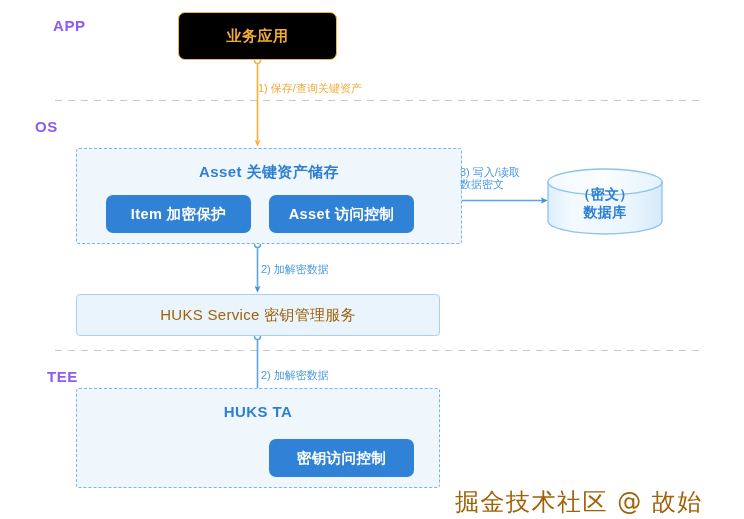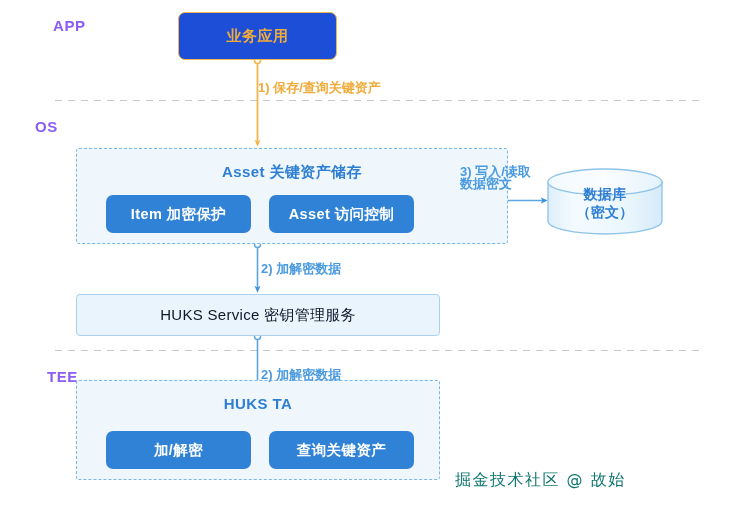--- a/index.html
+++ b/index.html
@@ -34,21 +34,21 @@
   }
   #tier-app   { left: 53px; top: 17px; }
   #tier-os    { left: 35px; top: 118px; }
   #tier-tee   { left: 47px; top: 368px; }
 
   
   #app-box {
     position: absolute;
     left: 178px; top: 12px;
     width: 159px; height: 48px;
-    background: #1d4ed8;
+    background: #000000;
     border: 1.6px solid #f3b54a;
     border-radius: 7px;
     display: flex;
     align-items: center;
     justify-content: center;
     box-sizing: border-box;
   }
   #app-box .box-text {
     font-size: 15px;
     font-weight: 700;
@@ -57,22 +57,22 @@
   }
 
   
   .group-dashed {
     position: absolute;
     background: #eff7fd;
     border: 1.4px dashed #7cb6e8;
     border-radius: 3px;
     box-sizing: border-box;
   }
-  #asset-group { left: 76px; top: 148px; width: 432px; height: 96px; }
-  #tee-group   { left: 76px; top: 380px; width: 364px; height: 100px; }
+  #asset-group { left: 76px; top: 148px; width: 386px; height: 96px; }
+  #tee-group   { left: 76px; top: 388px; width: 364px; height: 100px; }
 
   .group-title {
     position: absolute;
     left: 0; right: 0;
     top: 14px;
     text-align: center;
     font-size: 15px;
     font-weight: 700;
     color: #2e7fd4;
     letter-spacing: 0.4px;
@@ -109,21 +109,21 @@
     background: #eaf4fc;
     border: 1.2px solid #a9d0ee;
     border-radius: 4px;
     display: flex;
     align-items: center;
     justify-content: center;
     box-sizing: border-box;
   }
   #huks-service-box .box-text {
     font-size: 15px;
-    color: #0f172a;
+    color: #a16207;
     letter-spacing: 0.3px;
   }
 
   
   #db-cylinder {
     position: absolute;
     left: 548px; top: 170px;
     width: 114px; height: 64px;
   }
   #db-cylinder .db-text {
@@ -133,38 +133,37 @@
     font-size: 14px;
     font-weight: 700;
     color: #2e7fd4;
     line-height: 18px;
     letter-spacing: 0.3px;
   }
 
   
   .flow-label {
     position: absolute;
-    font-size: 13px;
+    font-size: 11px;
     line-height: 12px;
     white-space: nowrap;
-    font-weight: bold;
   }
   .flow-label.orange { color: #f0ab3a; }
   .flow-label.blue   { color: #4a9ae0; }
   #flow-1 { left: 258px; top: 82px; }
   #flow-2 { left: 261px; top: 263px; }
   #flow-3 { left: 460px; top: 166px; width: 84px; }
   #flow-4 { left: 261px; top: 369px; }
 
   
   #watermark {
     position: absolute;
-    left: 455px; top: 470px;
-    font-size: 16px;
-    color: #0f766e;
+    left: 455px; top: 486px;
+    font-size: 24px;
+    color: #a16207;
     letter-spacing: 1.5px;
     white-space: nowrap;
     font-family: "DejaVu Sans", sans-serif;
   }
 </style>
 </head>
 <body>
 
 <div id="stage">
 
@@ -227,32 +226,29 @@
       <span class="chip-text">Asset 访问控制</span>
     </div>
   </div>
 
   <div id="huks-service-box">
     <span class="box-text">HUKS Service 密钥管理服务</span>
   </div>
 
   <div class="group-dashed" id="tee-group">
     <div class="group-title">HUKS TA</div>
-    <div class="blue-chip" id="chip-crypt">
-      <span class="chip-text">加/解密</span>
-    </div>
     <div class="blue-chip" id="chip-key-access">
-      <span class="chip-text">查询关键资产</span>
+      <span class="chip-text">密钥访问控制</span>
     </div>
   </div>
 
   <div id="db-cylinder">
     <div class="db-text">
+      <div>（密文）</div>
       <div>数据库</div>
-      <div>（密文）</div>
     </div>
   </div>
 
   <div class="flow-label orange" id="flow-1">1) 保存/查询关键资产</div>
   <div class="flow-label blue" id="flow-2">2) 加解密数据</div>
   <div class="flow-label blue" id="flow-3">
     <div>3) 写入/读取</div>
     <div>数据密文</div>
   </div>
   <div class="flow-label blue" id="flow-4">2) 加解密数据</div>

